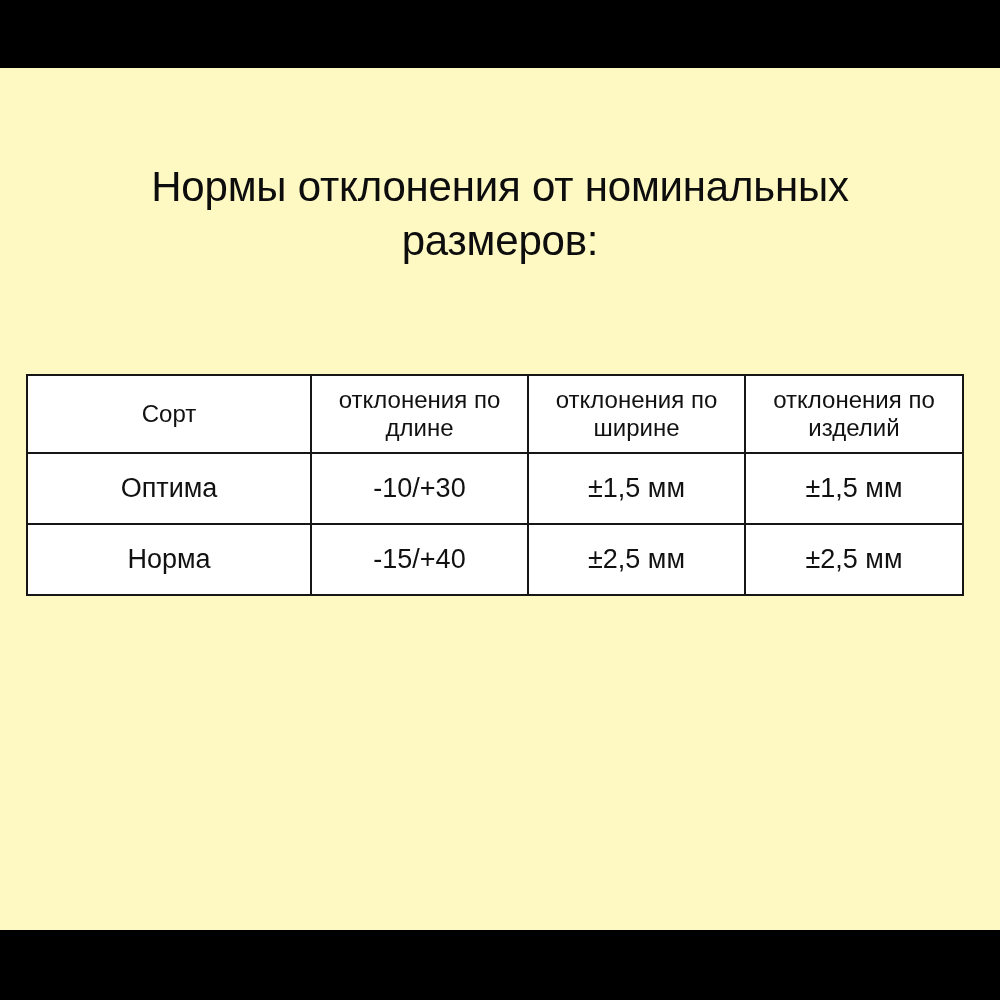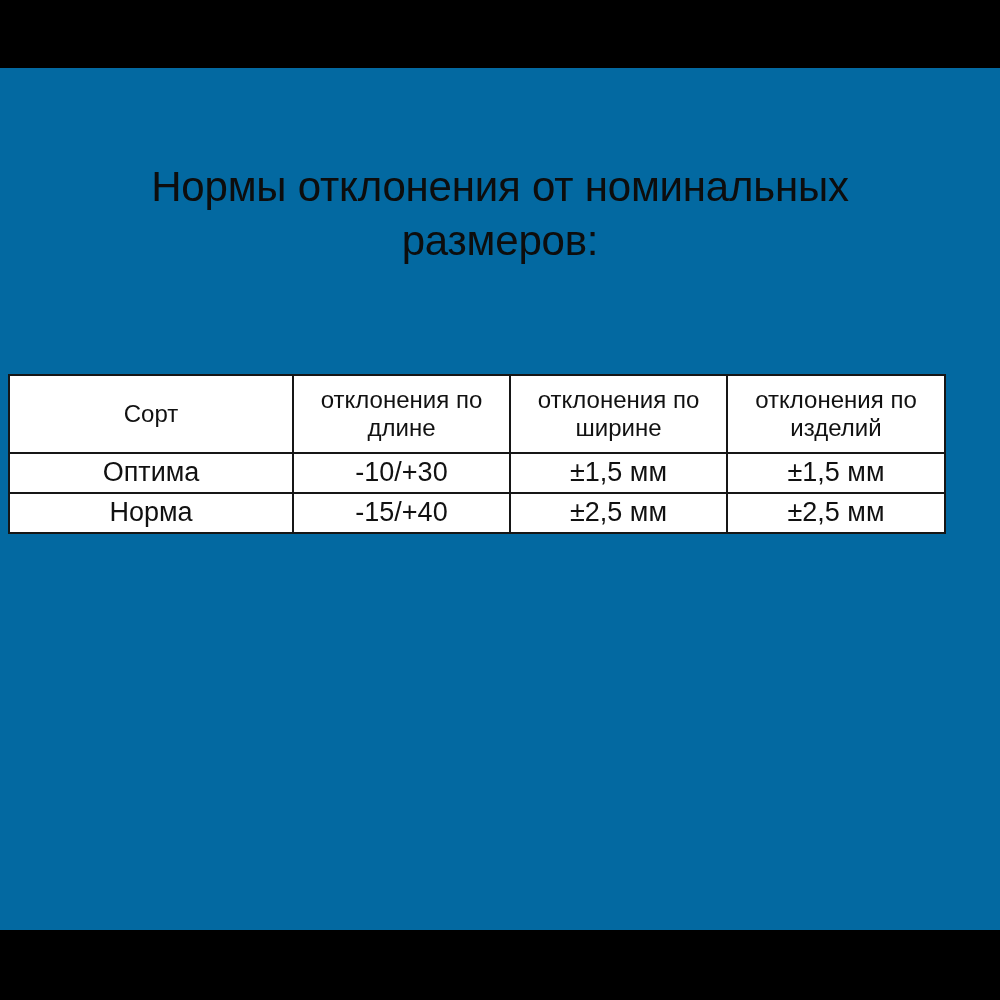--- a/index.html
+++ b/index.html
@@ -21,21 +21,21 @@
     background: #000000;
   }
   .letterbox-top { height: 68px; }
   .letterbox-bottom { height: 70px; }
 
   
   .slide {
     position: relative;
     width: 1000px;
     height: 862px;
-    background: #0369a1;
+    background: #fef9c3;
     box-sizing: border-box;
   }
 
   
   .slide-title {
     position: absolute;
     left: 60px;
     top: 92px;
     width: 880px;
     text-align: center;
@@ -43,21 +43,21 @@
     line-height: 1.28;
     font-weight: 400;
     color: #0d0d0d;
     letter-spacing: -0.2px;
     white-space: pre-line;
   }
 
   
   .norms-table {
     position: absolute;
-    left: 8px;
+    left: 26px;
     top: 306px;
     width: 936px;
     border-collapse: collapse;
     table-layout: fixed;
     background: #ffffff;
     padding-left: 39px;
   }
   .norms-table td,
   .norms-table th {
     border: 2px solid #161616;
@@ -67,21 +67,21 @@
     padding: 2px 4px;
     font-weight: 400;
     box-sizing: border-box;
   }
   .norms-table th {
     height: 78px;
     font-size: 24px;
     line-height: 1.18;
   }
   .norms-table td {
-    height: 40px;
+    height: 71px;
     font-size: 27px;
     line-height: 1.15;
   }
   .col-sort   { width: 284px; }
   .col-len    { width: 217px; }
   .col-wid    { width: 217px; }
   .col-thk    { width: 218px; }
 
   .cell-grade       { font-size: 28px; }
   .cell-grade-small { font-size: 22px; }

